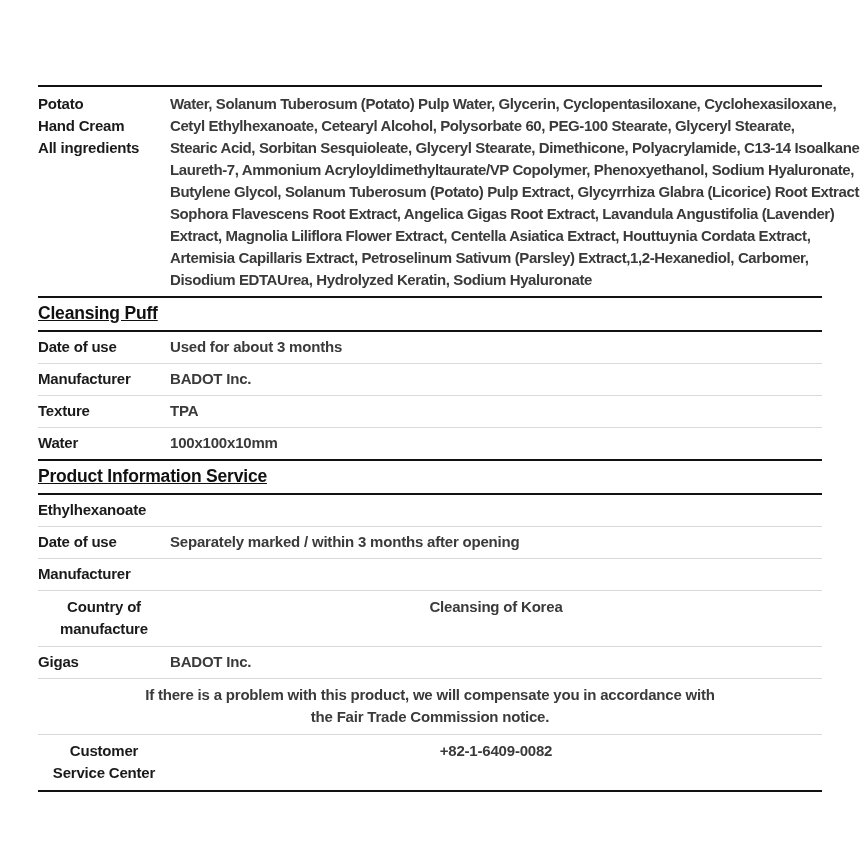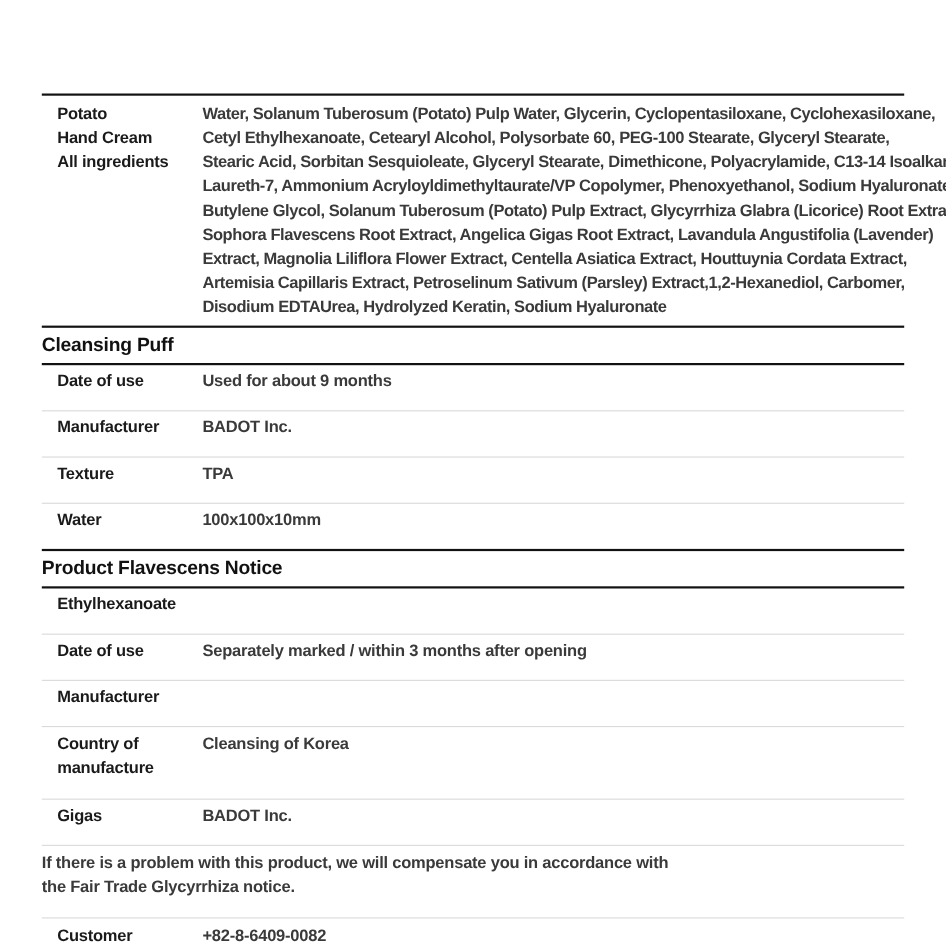--- a/index.html
+++ b/index.html
@@ -15,59 +15,59 @@
     position: absolute;
     left: 38px;
     top: 85px;
     width: 784px;
     border-top: 2px solid #121212;
   }
   .row {
     display: flex;
     align-items: flex-start;
     border-bottom: 1px solid #d9d9d9;
-    padding: 5px 0 16px;
+    padding: 5px 0 6px;
   }
   .row.heavy { border-bottom: 2px solid #121212; }
   .cell-label {
     flex: 0 0 132px;
     width: 132px;
     font-size: 15px;
     font-weight: 700;
     line-height: 20px;
     color: #1a1a1a;
     letter-spacing: -0.2px;
     white-space: pre-line;
-    margin-left: 14px;
   }
   .cell-value {
     flex: 1 1 auto;
     font-size: 15px;
     font-weight: 700;
     line-height: 20px;
     color: #3a3a3a;
     letter-spacing: -0.2px;
     white-space: pre;
   }
   .row.tall .cell-label,
-  .row.tall .cell-value { line-height: 22px; }
+  .row.tall .cell-value { line-height: 22px; text-align: center; }
   .row.ingredients { padding: 6px 0 5px; }
   .row.ingredients .cell-value {
     line-height: 22px;
     letter-spacing: -0.4px;
   }
   .row.ingredients .cell-label { line-height: 22px; }
   .section-heading {
     border-bottom: 2px solid #121212;
     padding: 5px 0 6px;
     font-size: 17.5px;
     font-weight: 700;
     line-height: 21px;
     color: #111111;
     letter-spacing: -0.2px;
+    text-decoration: underline;
   }
 </style>
 </head>
 <body>
 
 <div class="sheet">
 
   <div class="row heavy ingredients">
     <div class="cell-label">Potato
 Hand Cream
@@ -80,36 +80,36 @@
 Sophora Flavescens Root Extract, Angelica Gigas Root Extract, Lavandula Angustifolia (Lavender)
 Extract, Magnolia Liliflora Flower Extract, Centella Asiatica Extract, Houttuynia Cordata Extract,
 Artemisia Capillaris Extract, Petroselinum Sativum (Parsley) Extract,1,2-Hexanediol, Carbomer,
 Disodium EDTAUrea, Hydrolyzed Keratin, Sodium Hyaluronate</div>
   </div>
 
   <div class="section-heading">Cleansing Puff</div>
 
   <div class="row">
     <div class="cell-label">Date of use</div>
-    <div class="cell-value">Used for about 9 months</div>
+    <div class="cell-value">Used for about 3 months</div>
   </div>
   <div class="row">
     <div class="cell-label">Manufacturer</div>
     <div class="cell-value">BADOT Inc.</div>
   </div>
   <div class="row">
     <div class="cell-label">Texture</div>
     <div class="cell-value">TPA</div>
   </div>
   <div class="row heavy">
     <div class="cell-label">Water</div>
     <div class="cell-value">100x100x10mm</div>
   </div>
 
-  <div class="section-heading">Product Flavescens Notice</div>
+  <div class="section-heading">Product Information Service</div>
 
   <div class="row">
     <div class="cell-label">Ethylhexanoate</div>
   </div>
   <div class="row">
     <div class="cell-label">Date of use</div>
     <div class="cell-value">Separately marked / within 3 months after opening</div>
   </div>
   <div class="row">
     <div class="cell-label">Manufacturer</div>
@@ -118,21 +118,21 @@
     <div class="cell-label">Country of
 manufacture</div>
     <div class="cell-value">Cleansing of Korea</div>
   </div>
   <div class="row">
     <div class="cell-label">Gigas</div>
     <div class="cell-value">BADOT Inc.</div>
   </div>
   <div class="row tall">
     <div class="cell-value">If there is a problem with this product, we will compensate you in accordance with
-the Fair Trade Glycyrrhiza notice.</div>
+the Fair Trade Commission notice.</div>
   </div>
   <div class="row tall heavy">
     <div class="cell-label">Customer
 Service Center</div>
-    <div class="cell-value">+82-8-6409-0082</div>
+    <div class="cell-value">+82-1-6409-0082</div>
   </div>
 
 </div>
 
 </body></html>

